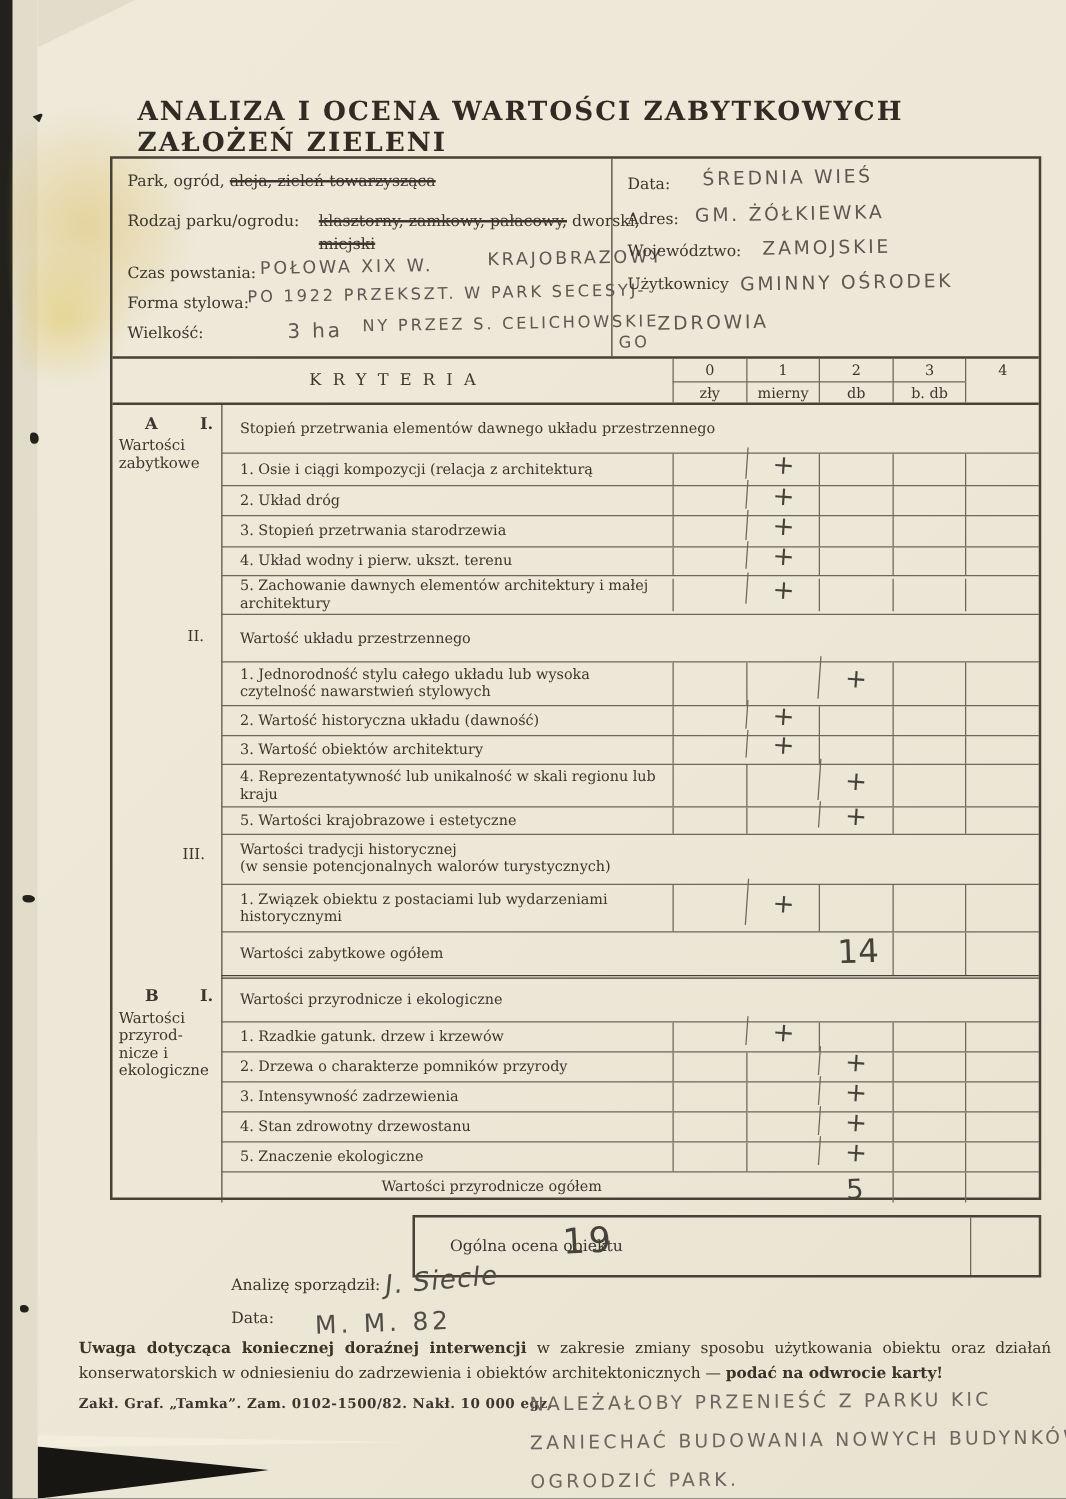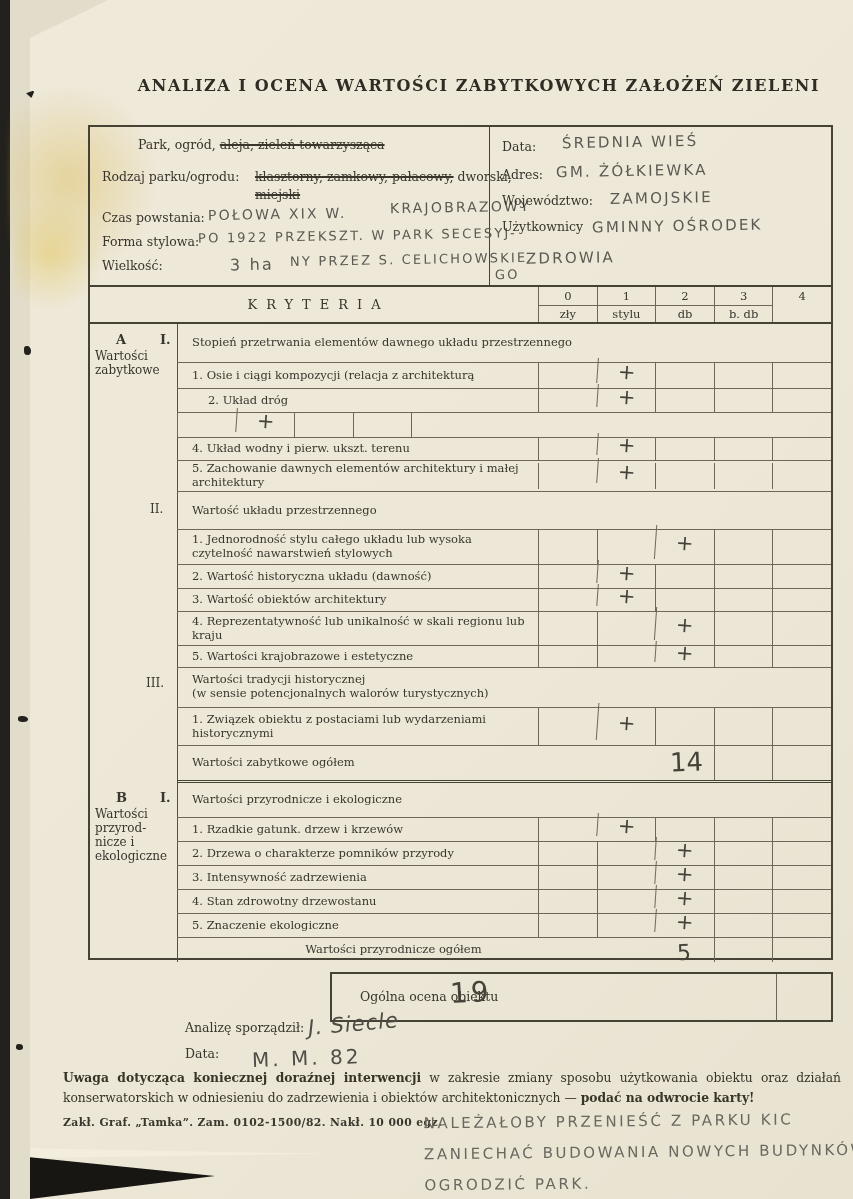--- a/index.html
+++ b/index.html
@@ -12,22 +12,22 @@
   .undersheet{position:absolute;left:10px;top:0;width:28px;height:1199px;background:#e2ddca;}
   .paper{position:absolute;left:30px;top:0;right:0;bottom:0;background:linear-gradient(135deg,#eee9d9 0%,#ece7d6 55%,#e8e3d1 100%);}
   .corner-wedge{position:absolute;left:30px;top:0;width:78px;height:38px;background:#e2ddca;clip-path:polygon(0 0,100% 0,0 100%);}
   .stain1{position:absolute;left:8px;top:85px;width:150px;height:190px;background:radial-gradient(ellipse at 40% 50%,rgba(216,178,62,.38),rgba(216,178,62,0) 70%);filter:blur(2px);}
   .stain2{position:absolute;left:14px;top:200px;width:90px;height:110px;background:radial-gradient(ellipse at 40% 50%,rgba(225,195,80,.45),rgba(225,195,80,0) 70%);filter:blur(2px);}
   .bottom-tri{position:absolute;left:30px;top:1148px;width:185px;height:51px;background:#171613;clip-path:polygon(0 100%,0 18%,100% 55%);}
   .bottom-tri-hl{position:absolute;left:30px;top:1144px;width:300px;height:14px;background:#f2eddd;clip-path:polygon(0 30%,100% 70%,0 100%);}
   .speck{position:absolute;background:#23211c;border-radius:40% 60% 50% 50%;}
 
   .title{
-    position:absolute;left:110px;top:76px;width:710px;text-align:right;
-    font-weight:bold;font-size:16px;letter-spacing:1.6px;color:#302c24;
+    position:absolute;left:110px;top:76px;width:710px;text-align:left;
+    font-weight:bold;font-size:21px;letter-spacing:1.6px;color:#302c24;
   }
 
   .mainbox{
     position:absolute;left:88px;top:125px;width:745px;height:835px;
     border:2px solid #474236;box-sizing:border-box;
   }
   .fields{position:absolute;left:0;top:0;width:741px;height:160px;border-bottom:2px solid #474236;box-sizing:border-box;}
   .fields .vdiv{position:absolute;left:399px;top:0;height:158px;border-left:1.5px solid #474236;}
   .plabel{position:absolute;font-size:12.5px;color:#3a362d;white-space:nowrap;}
   .strike{text-decoration:line-through;text-decoration-thickness:1.5px;}
@@ -115,21 +115,21 @@
 <div class="speck" style="left:18px;top:716px;width:10px;height:6px;"></div>
 <div class="speck" style="left:16px;top:1044px;width:7px;height:6px;"></div>
 
 <div class="title">ANALIZA I OCENA WARTOŚCI ZABYTKOWYCH ZAŁOŻEŃ ZIELENI</div>
 
 <div class="mainbox">
 
   <div class="fields">
     <div class="vdiv"></div>
 
-    <div class="plabel" style="left:12px;top:10px;margin-left:36px;">
+    <div class="plabel" style="left:12px;top:10px;">
       <span>Park, ogród,</span>
       <span class="strike">aleja, zieleń towarzysząca</span>
     </div>
 
     <div class="plabel" style="left:12px;top:42px;">Rodzaj parku/ogrodu:</div>
     <div class="plabel" style="left:165px;top:42px;">
       <span class="strike">klasztorny, zamkowy, pałacowy,</span>
       <span>dworski,</span>
     </div>
     <div class="plabel" style="left:165px;top:60px;">
@@ -167,21 +167,21 @@
     <div class="kcols">
       <div class="krow">
         <div class="kc">0</div>
         <div class="kc">1</div>
         <div class="kc">2</div>
         <div class="kc">3</div>
         <div class="kc">4</div>
       </div>
       <div class="krow lbls">
         <div class="kc">zły</div>
-        <div class="kc">stylu</div>
+        <div class="kc">mierny</div>
         <div class="kc">db</div>
         <div class="kc">b. db</div>
         <div class="kc nol"></div>
       </div>
     </div>
   </div>
 
   <div class="tablearea">
     <div class="sidediv"></div>
 
@@ -205,31 +205,32 @@
       <div class="trow" style="height:26px;">
         <div class="crit">1. Osie i ciągi kompozycji (relacja z architekturą</div>
         <div class="marks">
             <span class="mc"></span>
             <span class="mc crossed">+</span>
             <span class="mc"></span>
             <span class="mc"></span>
             <span class="mc"></span>
           </div>
       </div>
-      <div class="trow" style="height:24px;padding-left:16px;">
+      <div class="trow" style="height:24px;">
         <div class="crit">2. Układ dróg</div>
         <div class="marks">
             <span class="mc"></span>
             <span class="mc crossed">+</span>
             <span class="mc"></span>
             <span class="mc"></span>
             <span class="mc"></span>
           </div>
       </div>
       <div class="trow" style="height:25px;">
+        <div class="crit">3. Stopień przetrwania starodrzewia</div>
         <div class="marks">
             <span class="mc"></span>
             <span class="mc crossed">+</span>
             <span class="mc"></span>
             <span class="mc"></span>
             <span class="mc"></span>
           </div>
       </div>
       <div class="trow" style="height:23px;">
         <div class="crit">4. Układ wodny i pierw. ukszt. terenu</div>

